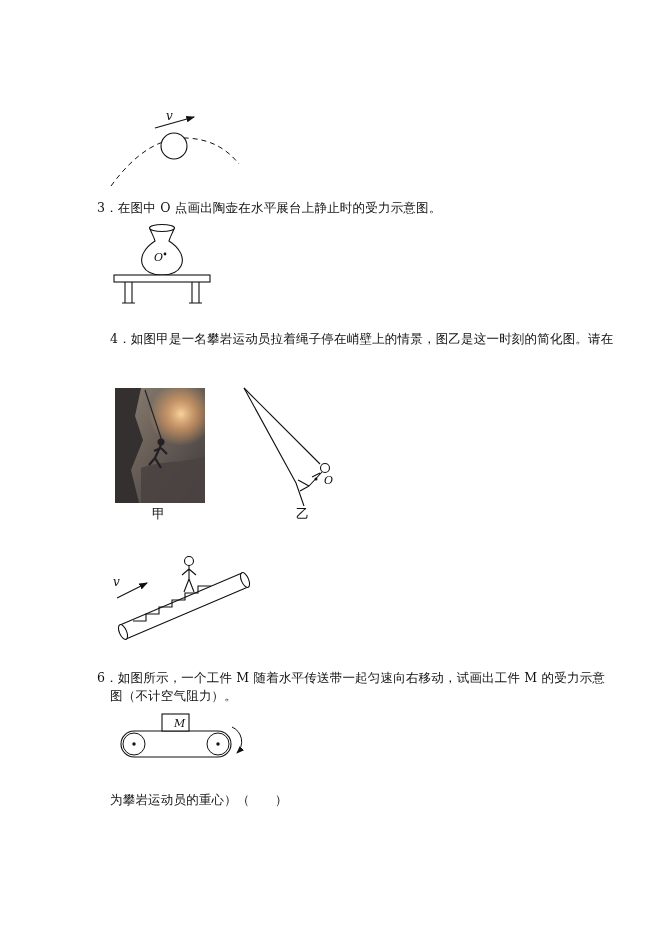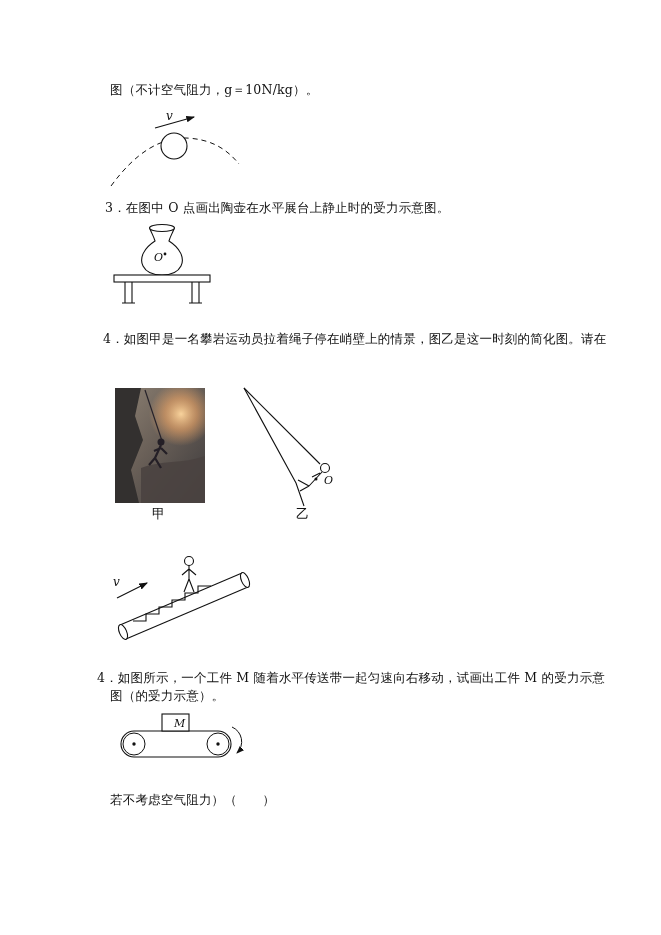--- a/index.html
+++ b/index.html
@@ -18,47 +18,46 @@
   .photo {
     position:absolute; left:115px; top:388px; width:90px; height:115px;
   }
   svg text { font-family:"DejaVu Serif","Liberation Serif",serif; fill:#111; }
 </style>
 </head>
 <body>
 
 <div class="page">
 
-  <div class="tline" style="left:110px; top:82px">图（不计空气阻力，g＝10N/kg）。</div>
 
   <svg class="fig" style="left:108px; top:106px" width="135" height="85" viewBox="0 0 135 85">
     <defs>
       <marker id="ah-t" markerWidth="9" markerHeight="7" refX="7" refY="3" orient="auto">
         <path d="M0,0 L8,3 L0,6 Z" fill="#111"></path>
       </marker>
     </defs>
     <path d="M3,80 C28,46 52,32 78,32 C102,33 118,42 131,58" fill="none" stroke="#111" stroke-width="1" stroke-dasharray="5 4"></path>
     <circle cx="66" cy="40" r="13" fill="#ffffff" stroke="#111" stroke-width="1.1"></circle>
     <line x1="47" y1="22" x2="86" y2="11" stroke="#111" stroke-width="1.1" marker-end="url(#ah-t)"></line>
     <text x="58" y="14" font-style="italic" font-size="12">v</text>
   </svg>
 
-  <div class="tline" style="left:105px; top:200px">3．在图中 O 点画出陶壶在水平展台上静止时的受力示意图。</div>
+  <div class="tline" style="left:97px; top:200px">3．在图中 O 点画出陶壶在水平展台上静止时的受力示意图。</div>
 
   <svg class="fig" style="left:112px; top:220px" width="100" height="85" viewBox="0 0 100 85">
     <path d="M38,9 C40,14 42,17 43,21 C32,28 27,38 31,46 C34,52 41,55 50,55 C59,55 66,52 69,46 C73,38 68,28 57,21 C58,17 60,14 62,9" fill="#ffffff" stroke="#111" stroke-width="1.1"></path>
     <ellipse cx="50" cy="8" rx="12.5" ry="3.5" fill="#ffffff" stroke="#111" stroke-width="1.1"></ellipse>
     <text x="42" y="41" font-style="italic" font-size="11">O</text>
     <circle cx="53" cy="34" r="1.4" fill="#111"></circle>
     <rect x="2" y="55" width="96" height="7" fill="#ffffff" stroke="#111" stroke-width="1.1"></rect>
     <path d="M13,62 L13,83 M20,62 L20,83 M10,83 L23,83" fill="none" stroke="#111" stroke-width="1.1"></path>
     <path d="M80,62 L80,83 M87,62 L87,83 M77,83 L90,83" fill="none" stroke="#111" stroke-width="1.1"></path>
   </svg>
 
-  <div class="tline" style="left:103px; top:331px">4．如图甲是一名攀岩运动员拉着绳子停在峭壁上的情景，图乙是这一时刻的简化图。请在</div>
+  <div class="tline" style="left:110px; top:331px">4．如图甲是一名攀岩运动员拉着绳子停在峭壁上的情景，图乙是这一时刻的简化图。请在</div>
 
   <div class="photo">
     <svg width="90" height="115" viewBox="0 0 90 115">
       <defs>
         <linearGradient id="pg1" x1="0" y1="0" x2="1" y2="1">
           <stop offset="0" stop-color="#8e8274"></stop>
           <stop offset="0.45" stop-color="#6a6058"></stop>
           <stop offset="1" stop-color="#3c3a3c"></stop>
         </linearGradient>
         <radialGradient id="pg2" cx="0.5" cy="0.5" r="0.5">
@@ -100,34 +99,34 @@
     <line x1="17" y1="79" x2="139" y2="27" stroke="#111" stroke-width="1.1"></line>
     <ellipse cx="20" cy="86" rx="3.6" ry="8" transform="rotate(-23 20 86)" fill="#ffffff" stroke="#111" stroke-width="1.1"></ellipse>
     <ellipse cx="142" cy="34" rx="3.6" ry="8" transform="rotate(-23 142 34)" fill="#ffffff" stroke="#111" stroke-width="1.1"></ellipse>
     <path d="M30,75 L43,75 L43,68 L56,68 L56,61 L69,61 L69,54 L82,54 L82,47 L95,47 L95,40 L108,40" fill="none" stroke="#111" stroke-width="1.1"></path>
     <circle cx="86" cy="15" r="4.5" fill="#ffffff" stroke="#111" stroke-width="1.1"></circle>
     <path d="M86,19.5 L86,33 M86,23 L79,29 M86,23 L93,29 M86,33 L81,46 M86,33 L91,46" fill="none" stroke="#111" stroke-width="1.1"></path>
     <line x1="14" y1="52" x2="44" y2="37" stroke="#111" stroke-width="1.1" marker-end="url(#ah-e)"></line>
     <text x="10" y="40" font-style="italic" font-size="12">v</text>
   </svg>
 
-  <div class="tline" style="left:97px; top:670px">4．如图所示，一个工件 M 随着水平传送带一起匀速向右移动，试画出工件 M 的受力示意</div>
-  <div class="tline" style="left:110px; top:688px">图（的受力示意）。</div>
+  <div class="tline" style="left:97px; top:670px">6．如图所示，一个工件 M 随着水平传送带一起匀速向右移动，试画出工件 M 的受力示意</div>
+  <div class="tline" style="left:110px; top:688px">图（不计空气阻力）。</div>
 
   <svg class="fig" style="left:110px; top:702px" width="140" height="65" viewBox="0 0 140 65">
     <defs>
       <marker id="ah-c" markerWidth="9" markerHeight="7" refX="7" refY="3" orient="auto">
         <path d="M0,0 L8,3 L0,6 Z" fill="#111"></path>
       </marker>
     </defs>
     <rect x="11" y="29" width="110" height="26" rx="13" ry="13" fill="#ffffff" stroke="#111" stroke-width="1.1"></rect>
     <circle cx="24" cy="42" r="11" fill="none" stroke="#111" stroke-width="1"></circle>
     <circle cx="24" cy="42" r="1.7" fill="#111"></circle>
     <circle cx="108" cy="42" r="11" fill="none" stroke="#111" stroke-width="1"></circle>
     <circle cx="108" cy="42" r="1.7" fill="#111"></circle>
     <rect x="52" y="12" width="27" height="17" fill="#ffffff" stroke="#111" stroke-width="1.1"></rect>
     <text x="64" y="25" font-style="italic" font-size="11">M</text>
     <path d="M122,25 A16,16 0 0 1 127,51" fill="none" stroke="#111" stroke-width="1" marker-end="url(#ah-c)"></path>
   </svg>
 
-  <div class="tline" style="left:110px; top:792px">若不考虑空气阻力）（　　）</div>
+  <div class="tline" style="left:110px; top:792px">为攀岩运动员的重心）（　　）</div>
 
 </div>
 
 </body></html>

